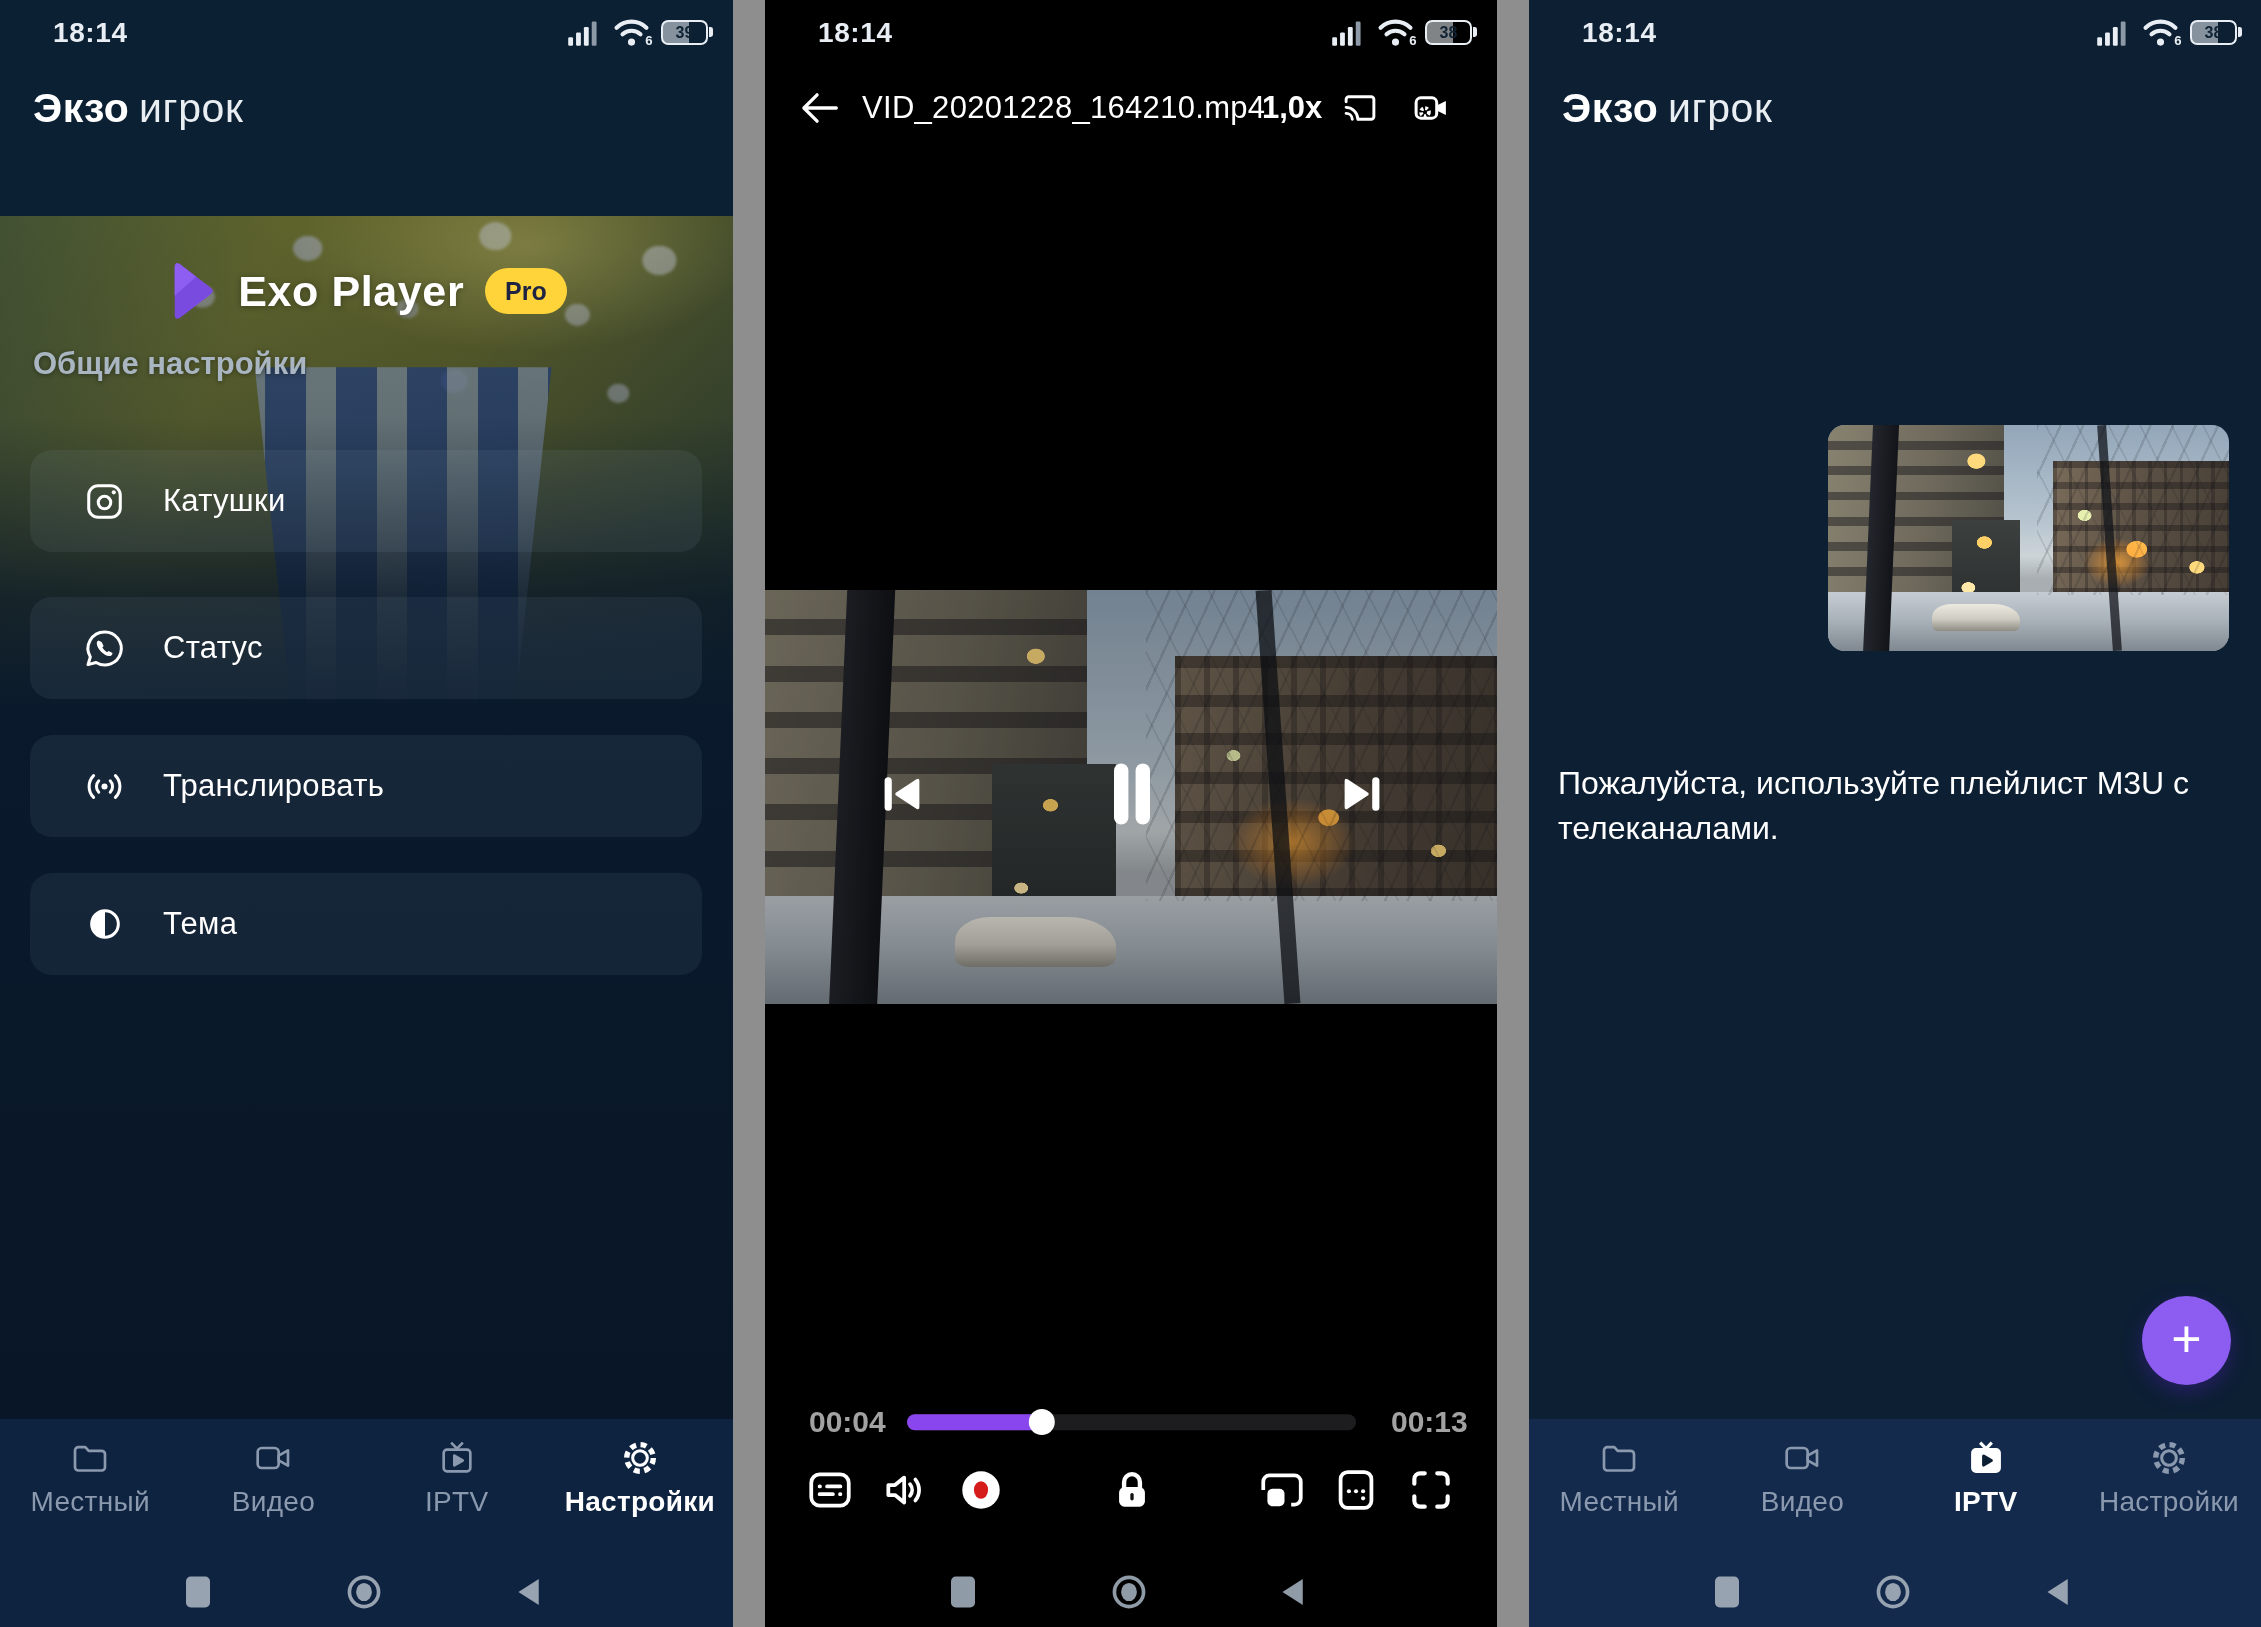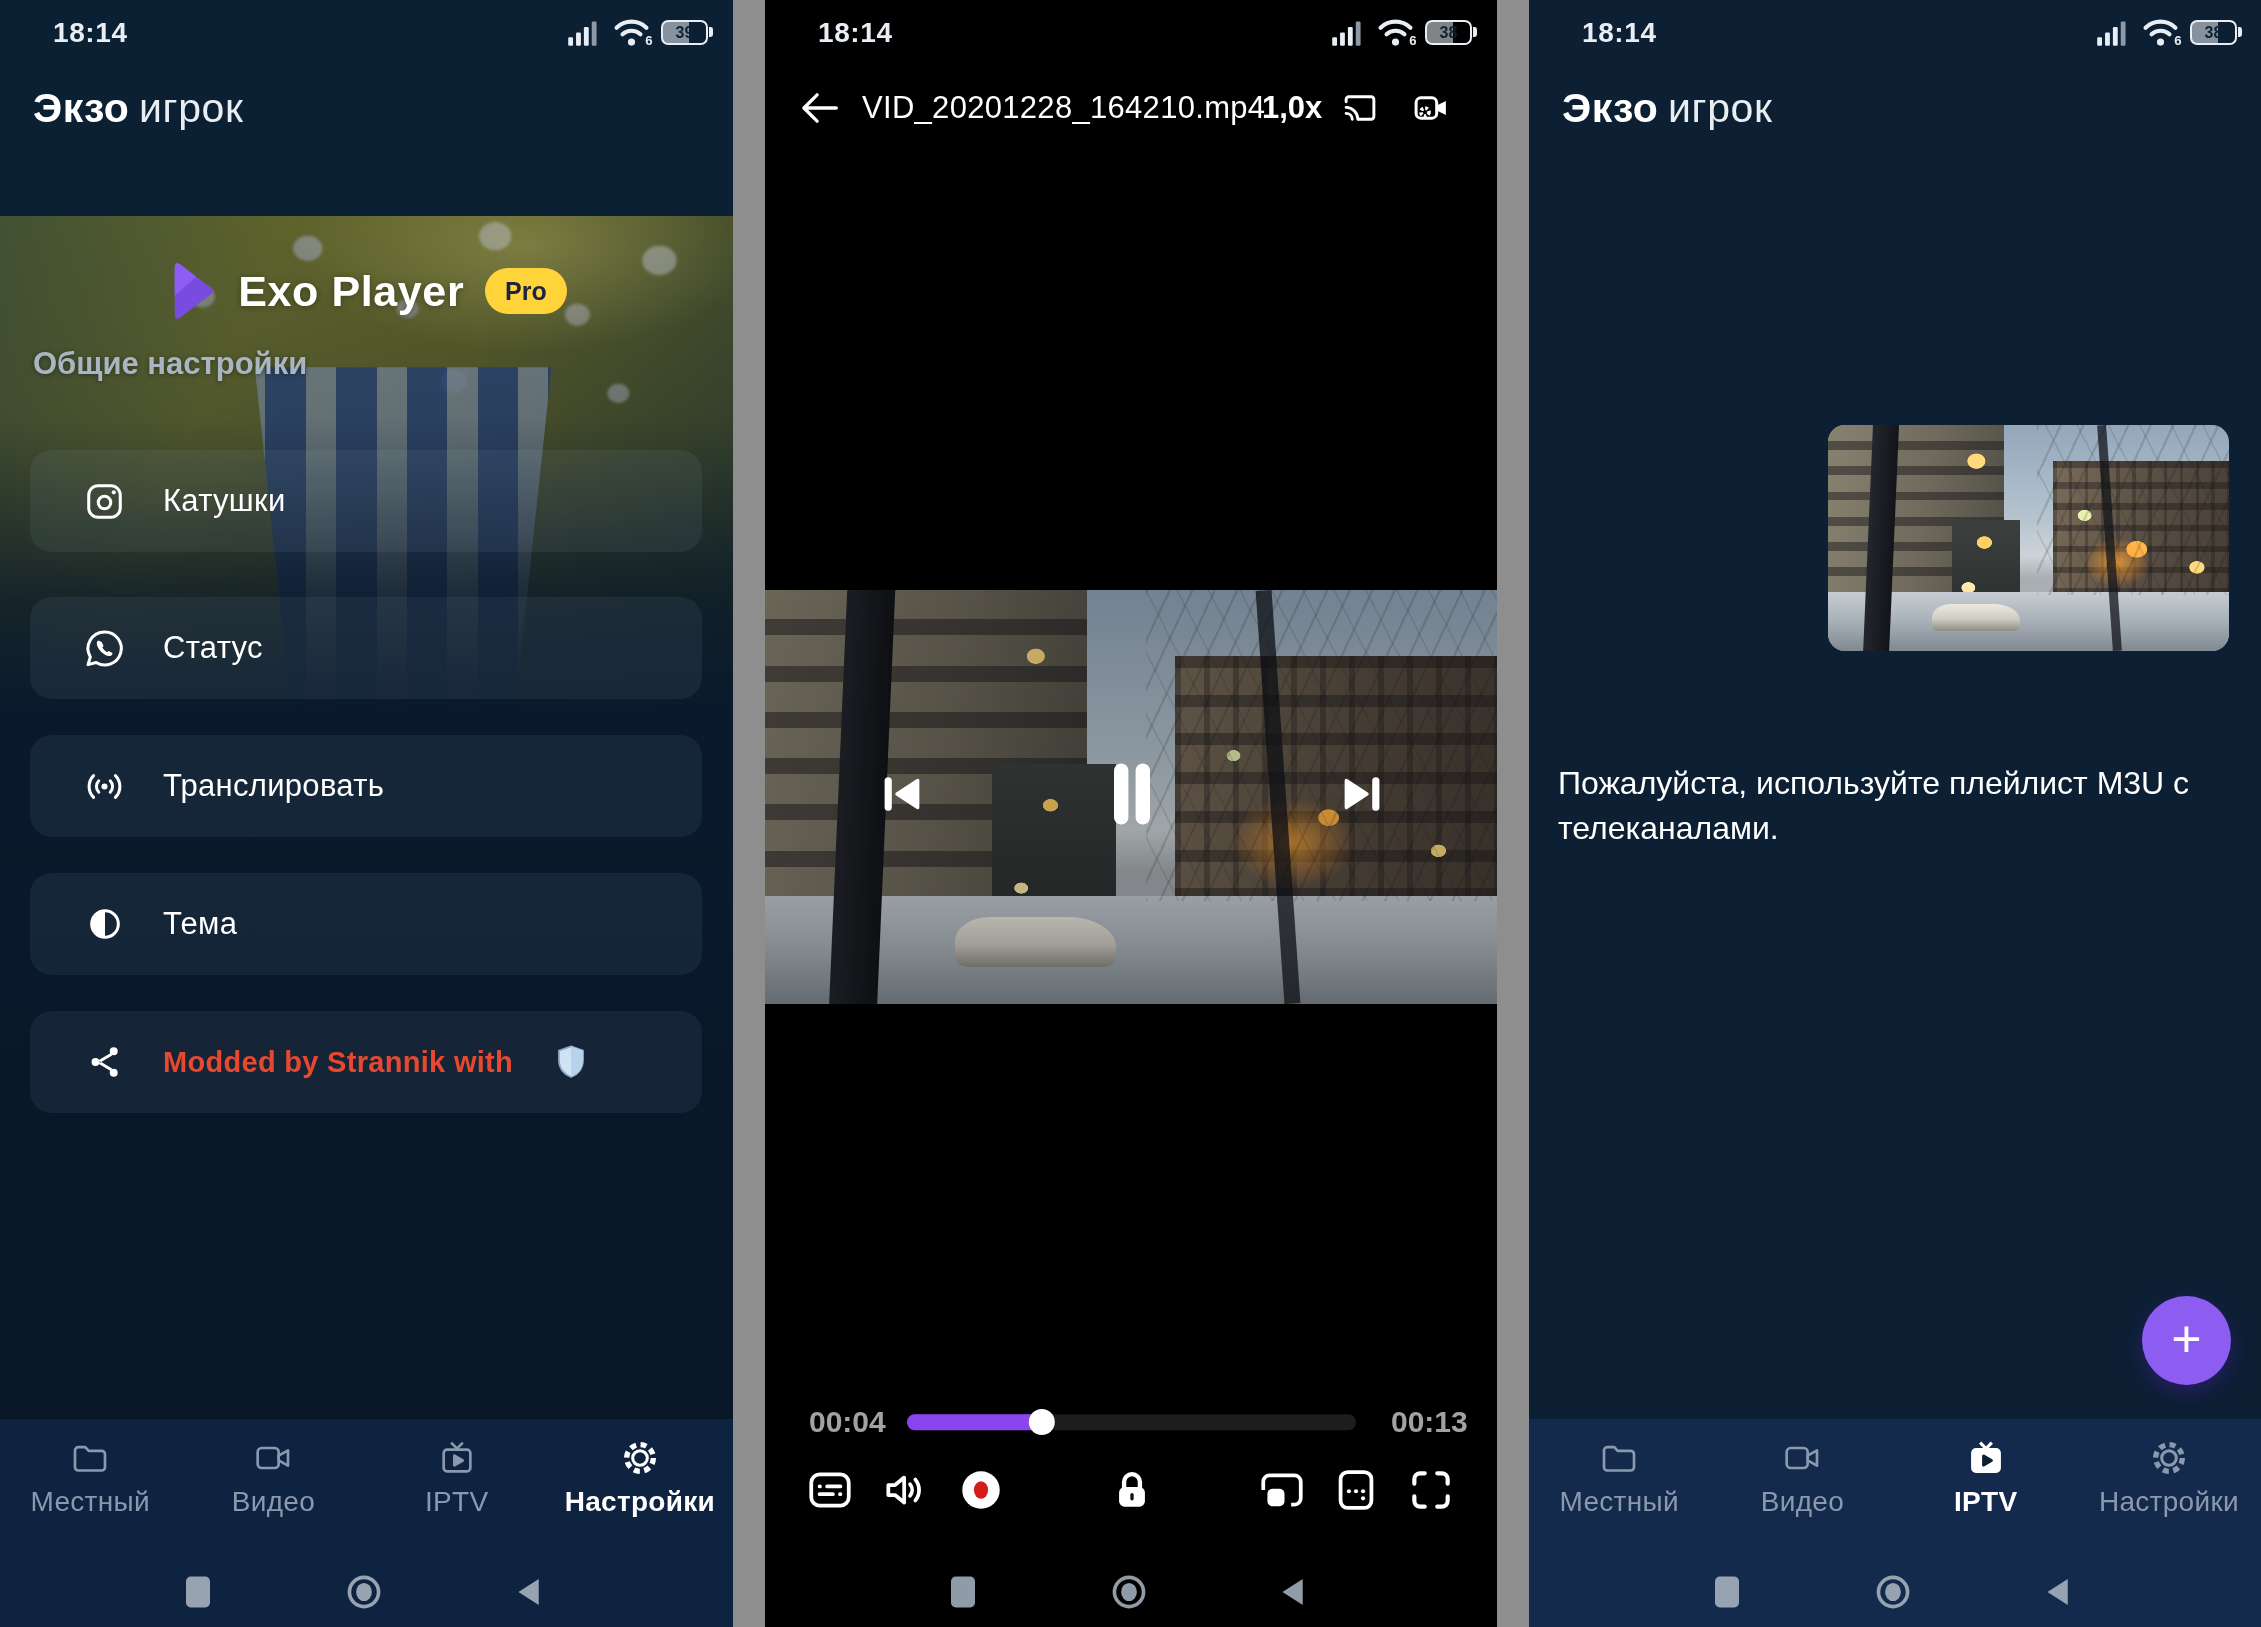--- a/index.html
+++ b/index.html
@@ -233,35 +233,20 @@
     <div class="card" style="top:873px">
       <span class="cicon">
         <svg viewBox="0 0 24 24" width="40" height="40">
             <circle cx="12" cy="12" r="8" fill="none" stroke="#fff" stroke-width="1.8"></circle>
             <path d="M12 4a8 8 0 0 0 0 16z" fill="#fff"></path>
           </svg>
       </span>
       <span class="clabel">Тема</span>
     </div>
 
-    <div class="card modded" style="top:1011px">
-      <span class="cicon">
-        <svg viewBox="0 0 24 24" width="38" height="38" fill="#fff">
-            <circle cx="6" cy="12" r="2.5"></circle>
-            <circle cx="17.5" cy="5.2" r="2.5"></circle>
-            <circle cx="17.5" cy="18.8" r="2.5"></circle>
-            <path d="M7.9 10.9l7.7-4.6.9 1.6-7.7 4.6zM7.9 13.1l7.7 4.6.9-1.6-7.7-4.6z"></path>
-          </svg>
-      </span>
-      <span class="clabel">Modded by Strannik with</span>
-      <svg class="shield" viewBox="0 0 50 56">
-          <path d="M25 2 45 9v16c0 14-9 24-20 28C14 49 5 39 5 25V9z" fill="#cfe3f5" stroke="#8fa9c6" stroke-width="3"></path>
-          <path d="M25 2 45 9v16c0 14-9 24-20 28z" fill="#b7d2ea"></path>
-        </svg>
-    </div>
 
     <div class="navband">
       <div class="nav-item ni-1">
         <span class="nicon">
             <svg viewBox="0 0 24 24" width="40" height="40" fill="none" stroke="#8b99ae" stroke-width="1.6" stroke-linejoin="round">
               <path d="M3 7.5a2 2 0 0 1 2-2h4.2l2 2.2H19a2 2 0 0 1 2 2v7.8a2 2 0 0 1-2 2H5a2 2 0 0 1-2-2z"></path>
             </svg>
           </span>
         <span class="nlabel">Местный</span>
       </div>

